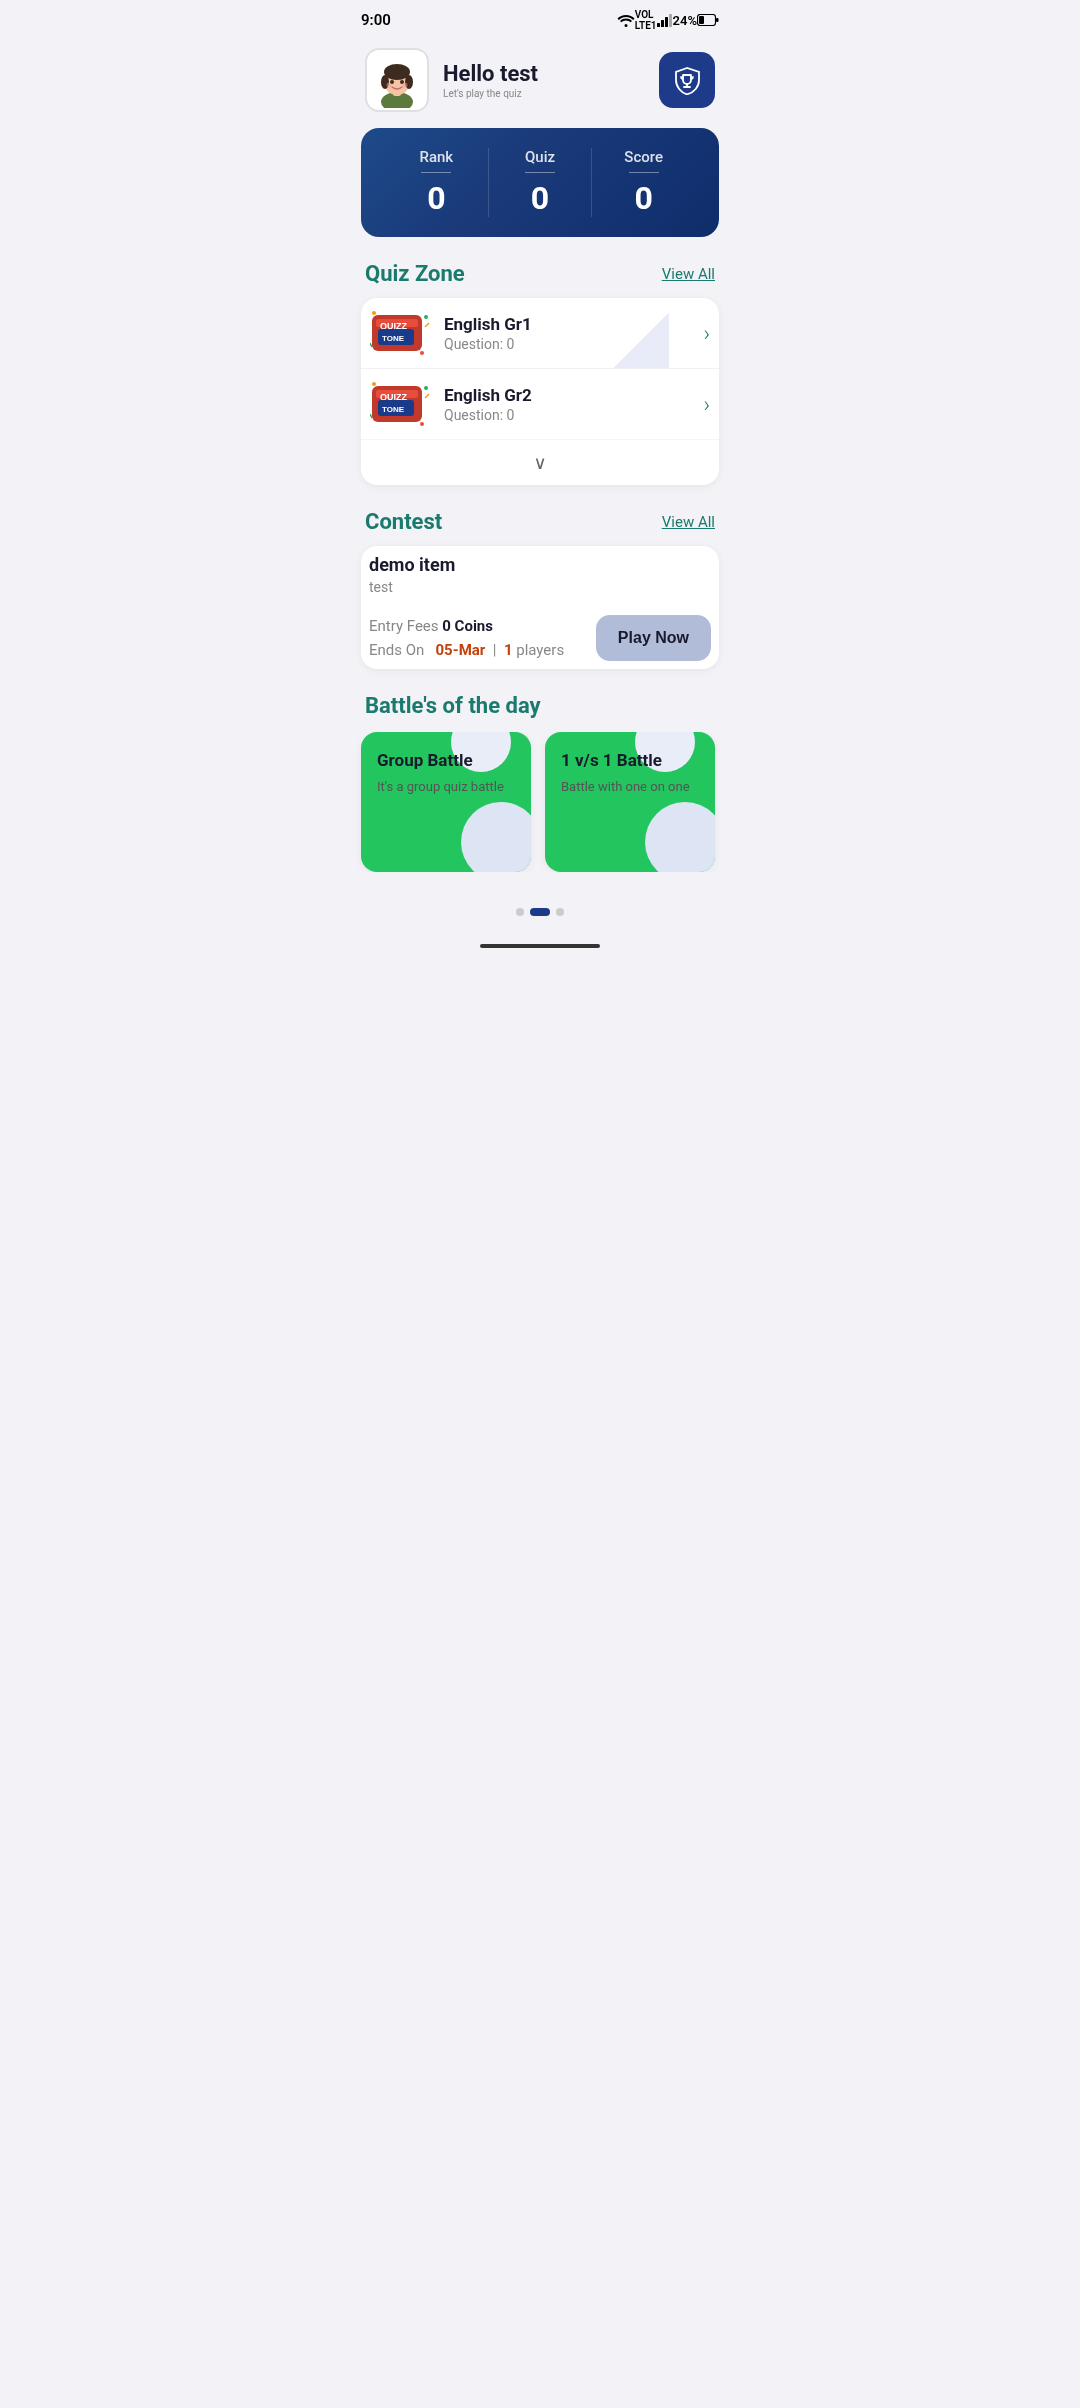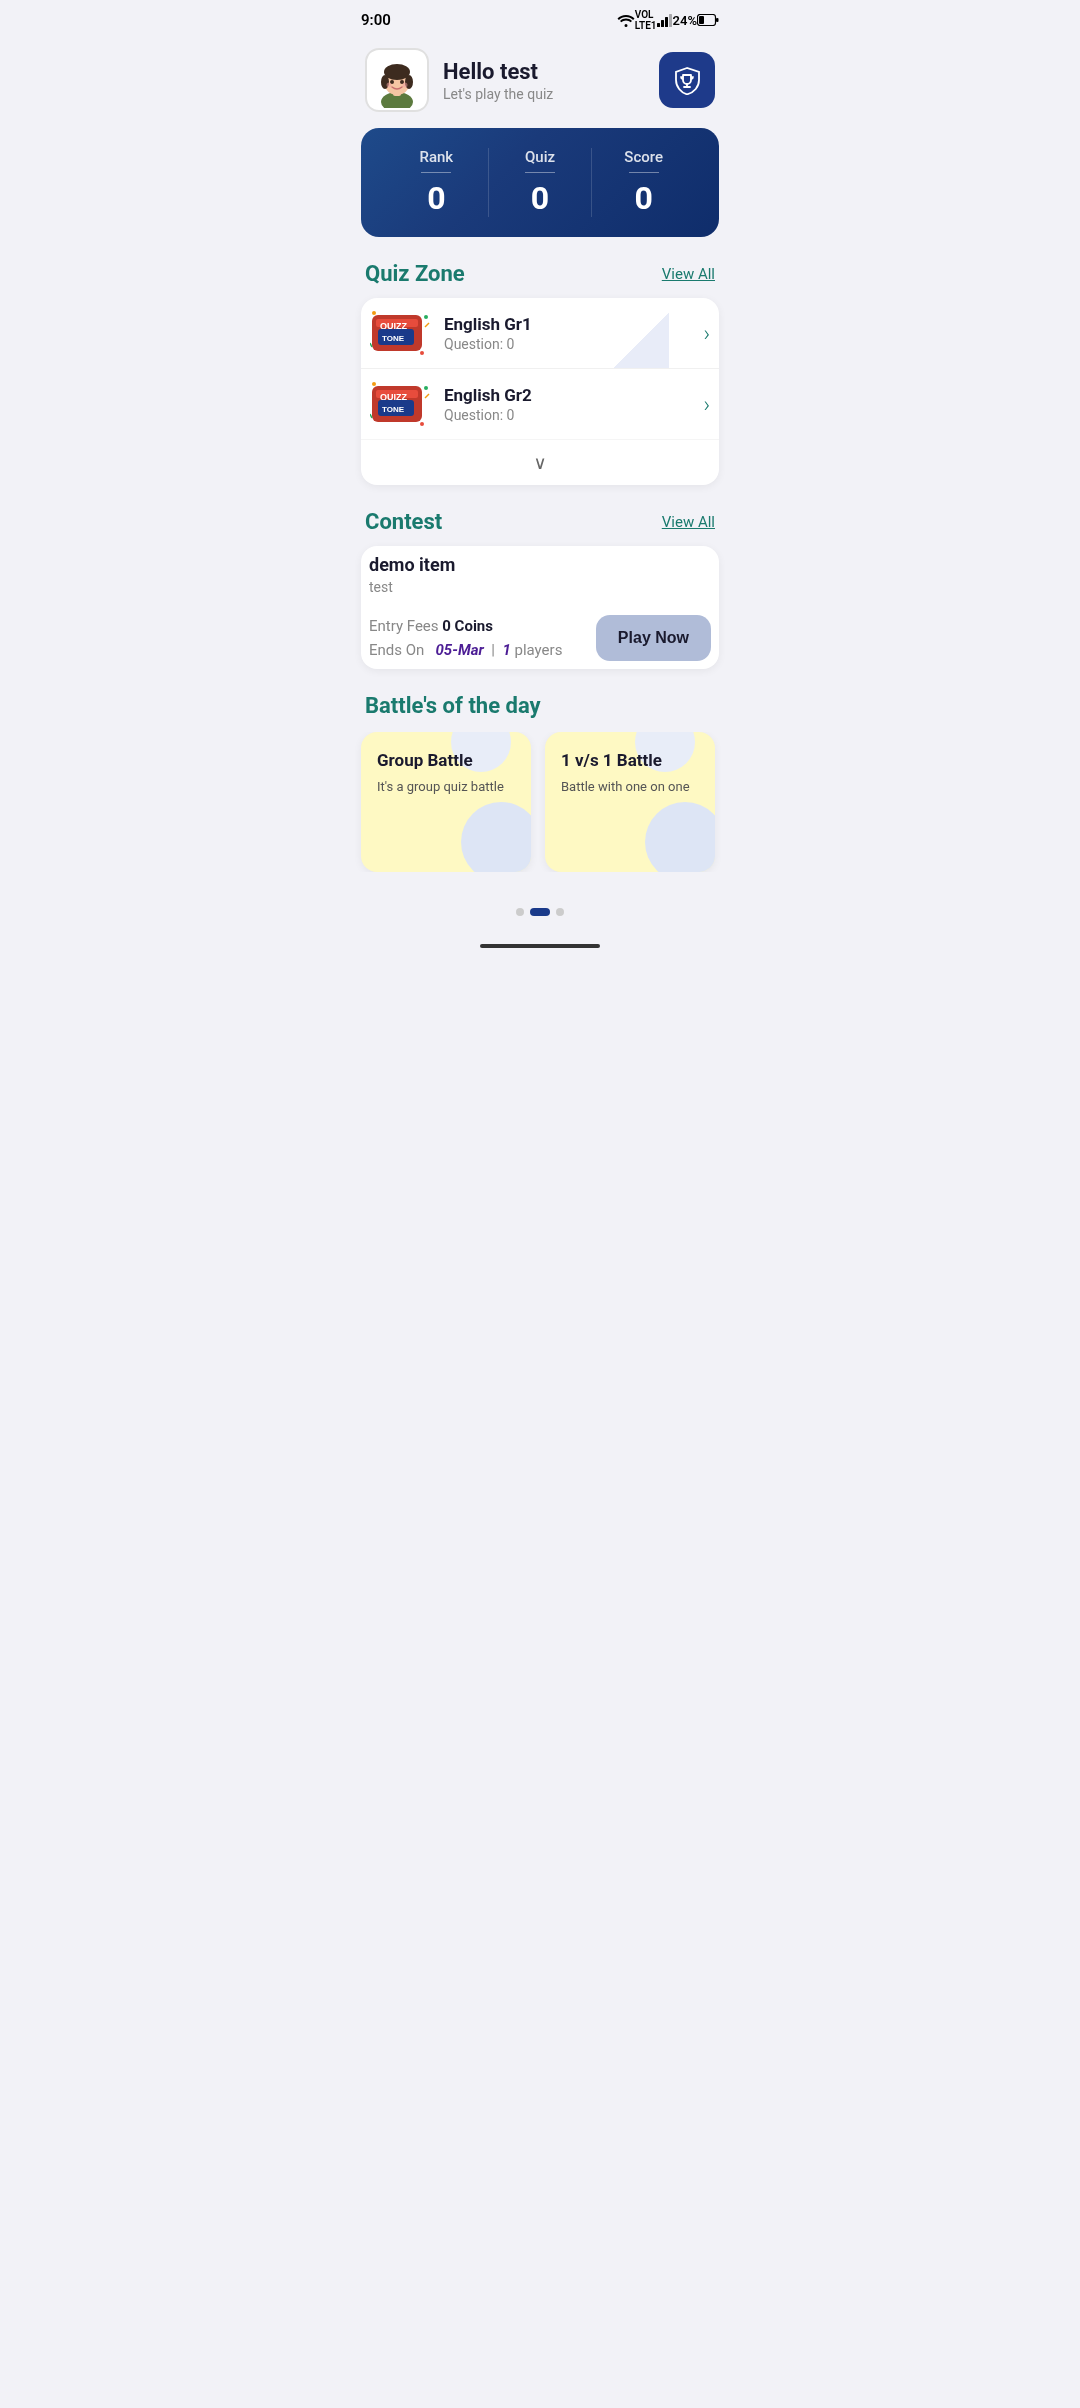--- a/index.html
+++ b/index.html
@@ -59,21 +59,21 @@
       justify-content: center;
       overflow: hidden;
     }
     .avatar svg { width: 56px; height: 56px; }
     .header-text h2 {
       font-size: 22px;
       font-weight: 700;
       color: #1a1a2e;
     }
     .header-text p {
-      font-size: 14px;
+      font-size: 10px;
       color: #888;
       margin-top: 2px;
     }
     .trophy-btn {
       width: 56px;
       height: 56px;
       background: #1e3a8a;
       border-radius: 14px;
       display: flex;
       align-items: center;
@@ -238,23 +238,22 @@
     }
     .contest-fees strong {
       color: #1a1a2e;
       font-weight: 700;
     }
     .contest-ends {
       font-size: 15px;
       color: #888;
     }
     .contest-ends strong {
-      color: #4c1d95;
-      font-weight: 700;
-      font-style: italic;
+      color: #c2410c;
+      font-weight: 700;
     }
     .play-now-btn {
       background: #b0bcd8;
       color: #1a1a2e;
       border: none;
       border-radius: 14px;
       padding: 14px 22px;
       font-size: 16px;
       font-weight: 600;
       cursor: pointer;
@@ -271,21 +270,21 @@
     }
     .battles-scroll {
       display: flex;
       gap: 14px;
       padding: 0 16px;
       overflow-x: auto;
     }
     .battle-card {
       min-width: 170px;
       height: 140px;
-      background: #fef9c3;
+      background: #22c55e;
       border-radius: 16px;
       padding: 18px 16px;
       position: relative;
       overflow: hidden;
       box-shadow: 0 2px 8px rgba(0,0,0,0.06);
       cursor: pointer;
       flex-shrink: 0;
     }
     .battle-card-name {
       font-size: 17px;

